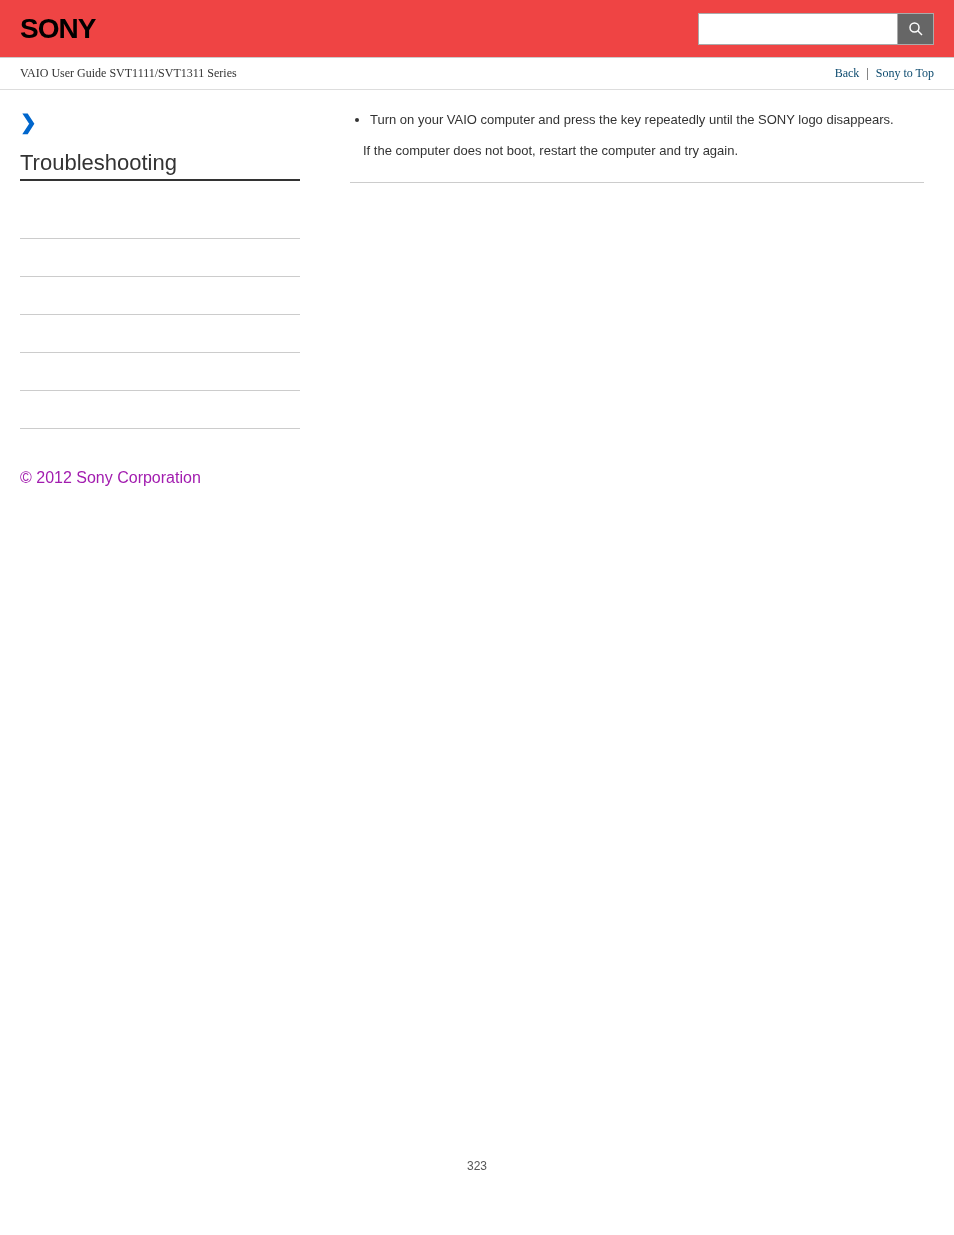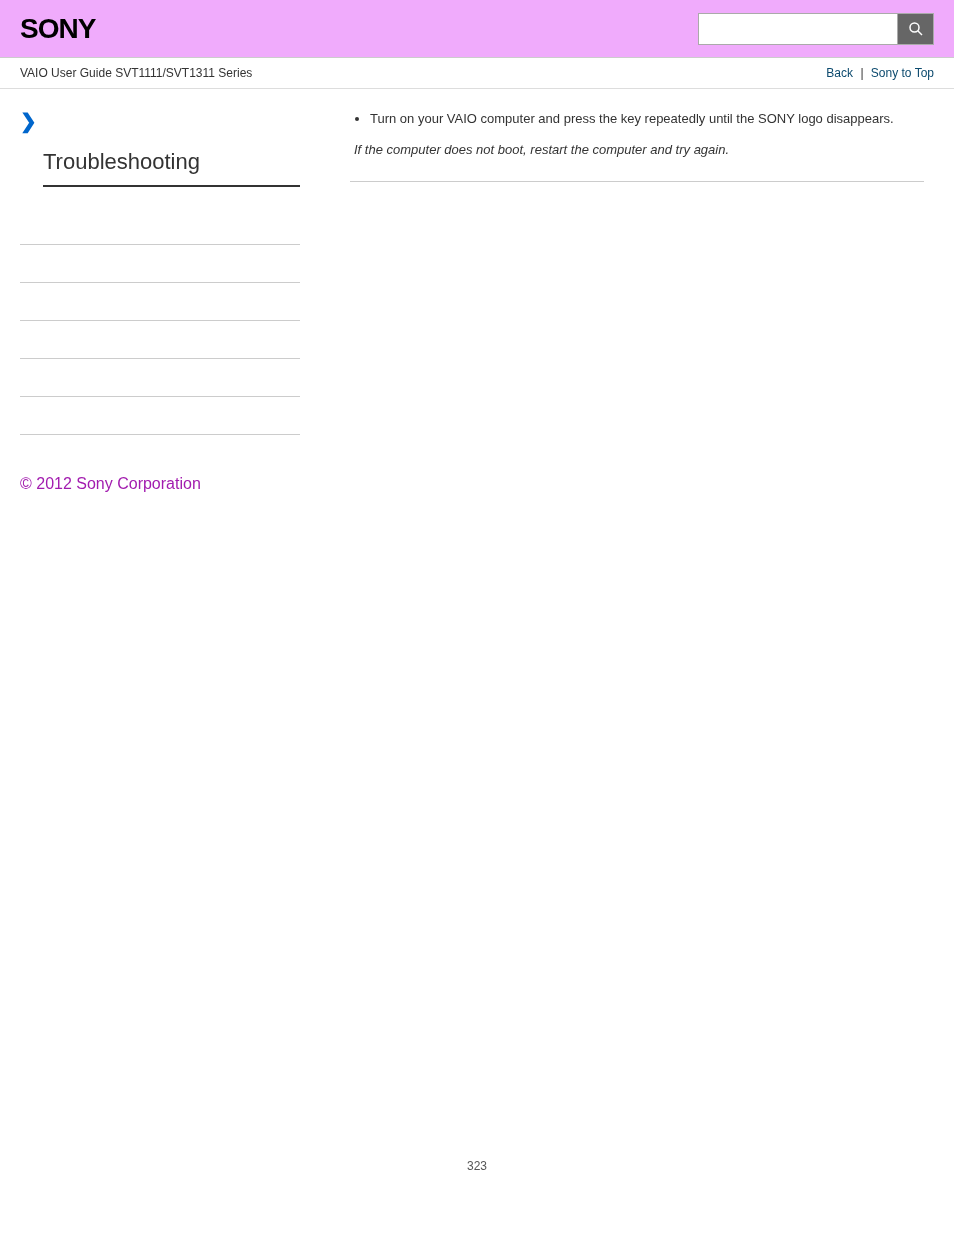--- a/index.html
+++ b/index.html
@@ -12,21 +12,21 @@
       font-family: Arial, Helvetica, sans-serif;
       font-size: 13px;
       color: #333;
       background: #fff;
       width: 954px;
       min-height: 1235px;
     }
 
     
     .header {
-      background: #f0abfc;
+      background: #ef4444;
       padding: 12px 20px;
       display: flex;
       align-items: center;
       justify-content: space-between;
       border-bottom: 1px solid #ccc;
       height: 58px;
     }
 
     .sony-logo {
       font-size: 28px;
@@ -67,20 +67,21 @@
     }
 
     
     .nav-bar {
       padding: 8px 20px;
       display: flex;
       align-items: center;
       justify-content: space-between;
       border-bottom: 1px solid #ddd;
       background: #fff;
+      font-family: Liberation Serif, serif;
     }
 
     .nav-guide-title {
       font-size: 12px;
       color: #333;
     }
 
     .nav-links {
       font-size: 12px;
     }
@@ -112,23 +113,22 @@
     .chevron-icon {
       color: #0066cc;
       font-size: 20px;
       font-weight: bold;
       margin-bottom: 16px;
       display: block;
     }
 
     .page-title-section {
       border-bottom: 2px solid #333;
-      padding-bottom: 10px;
+      padding-bottom: 3px;
       margin-bottom: 20px;
-      margin-left: 23px;
     }
 
     .page-title {
       font-size: 22px;
       font-weight: normal;
       color: #333;
     }
 
     .sidebar-nav-item {
       border-bottom: 1px solid #ccc;
@@ -161,23 +161,22 @@
       font-size: 13px;
       color: #333;
       line-height: 1.6;
       margin-bottom: 6px;
     }
 
     .follow-up-text {
       font-size: 13px;
       color: #333;
       line-height: 1.6;
-      margin-left: 4px;
+      margin-left: 13px;
       padding-left: 0;
-      font-style: italic;
     }
 
     
     .footer {
       padding: 20px 20px;
     }
 
     .copyright {
       font-size: 16px;
       color: #a21caf;

